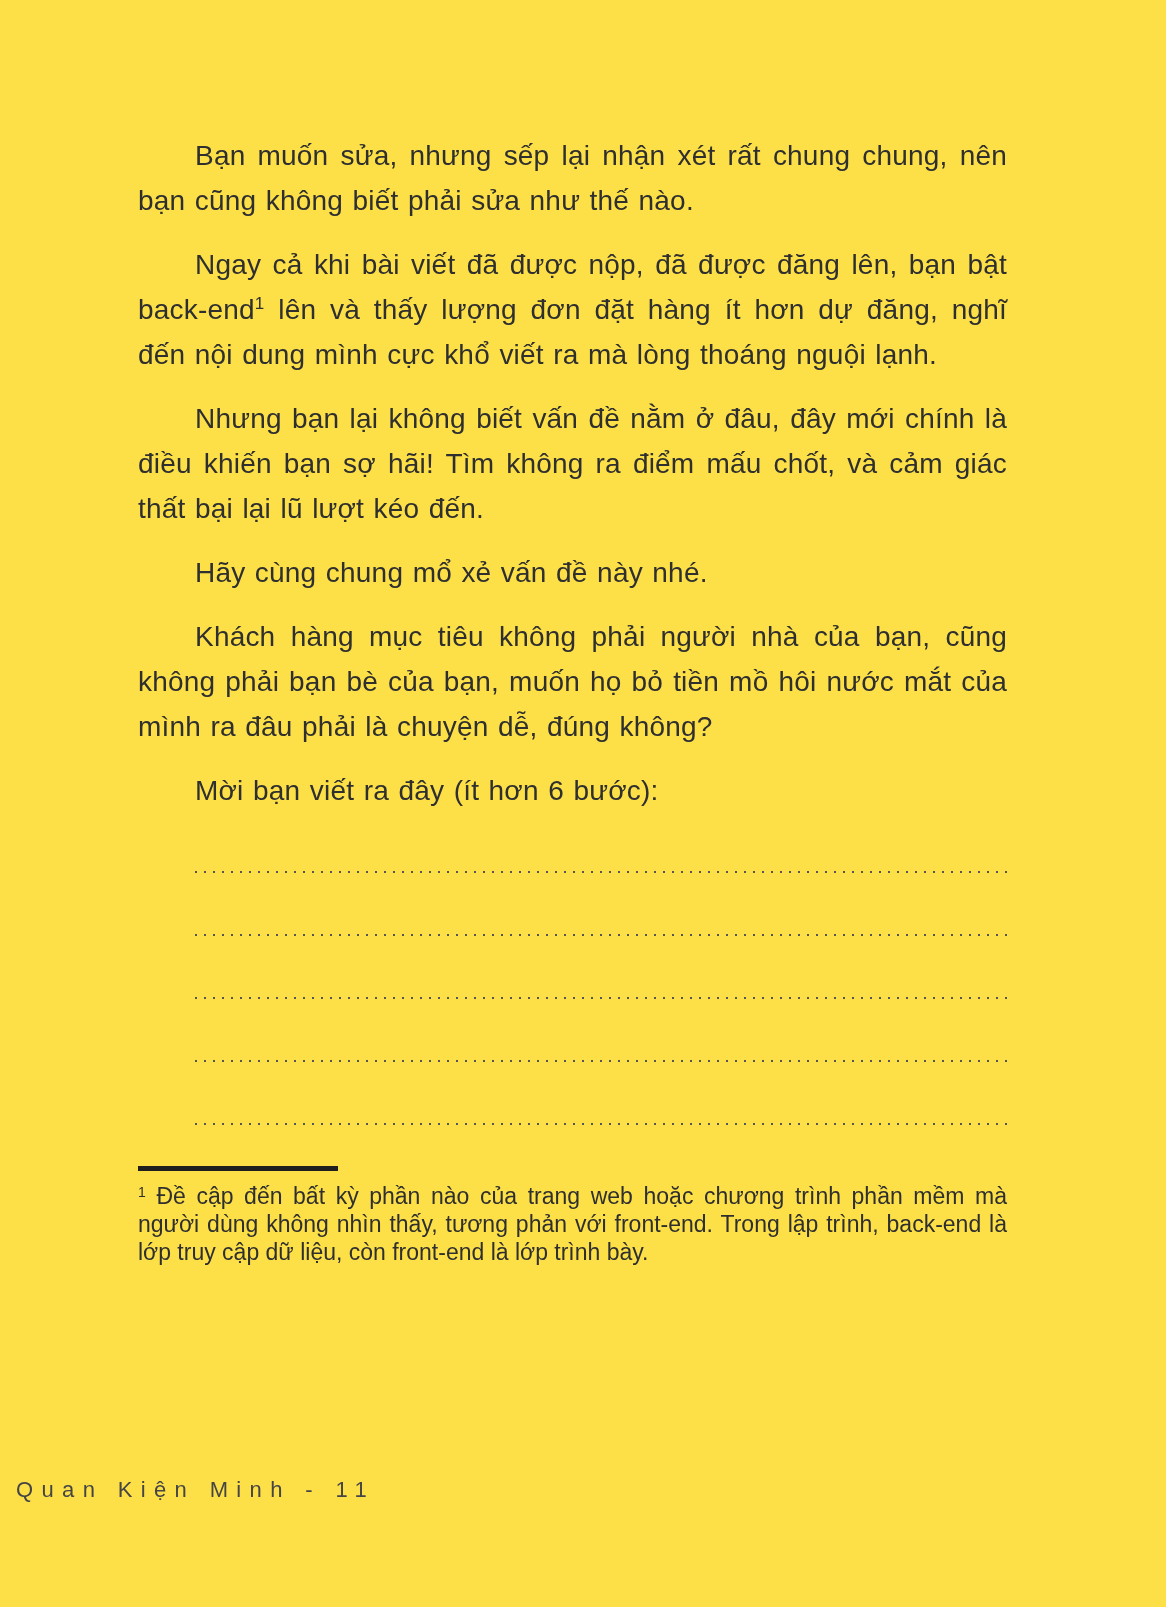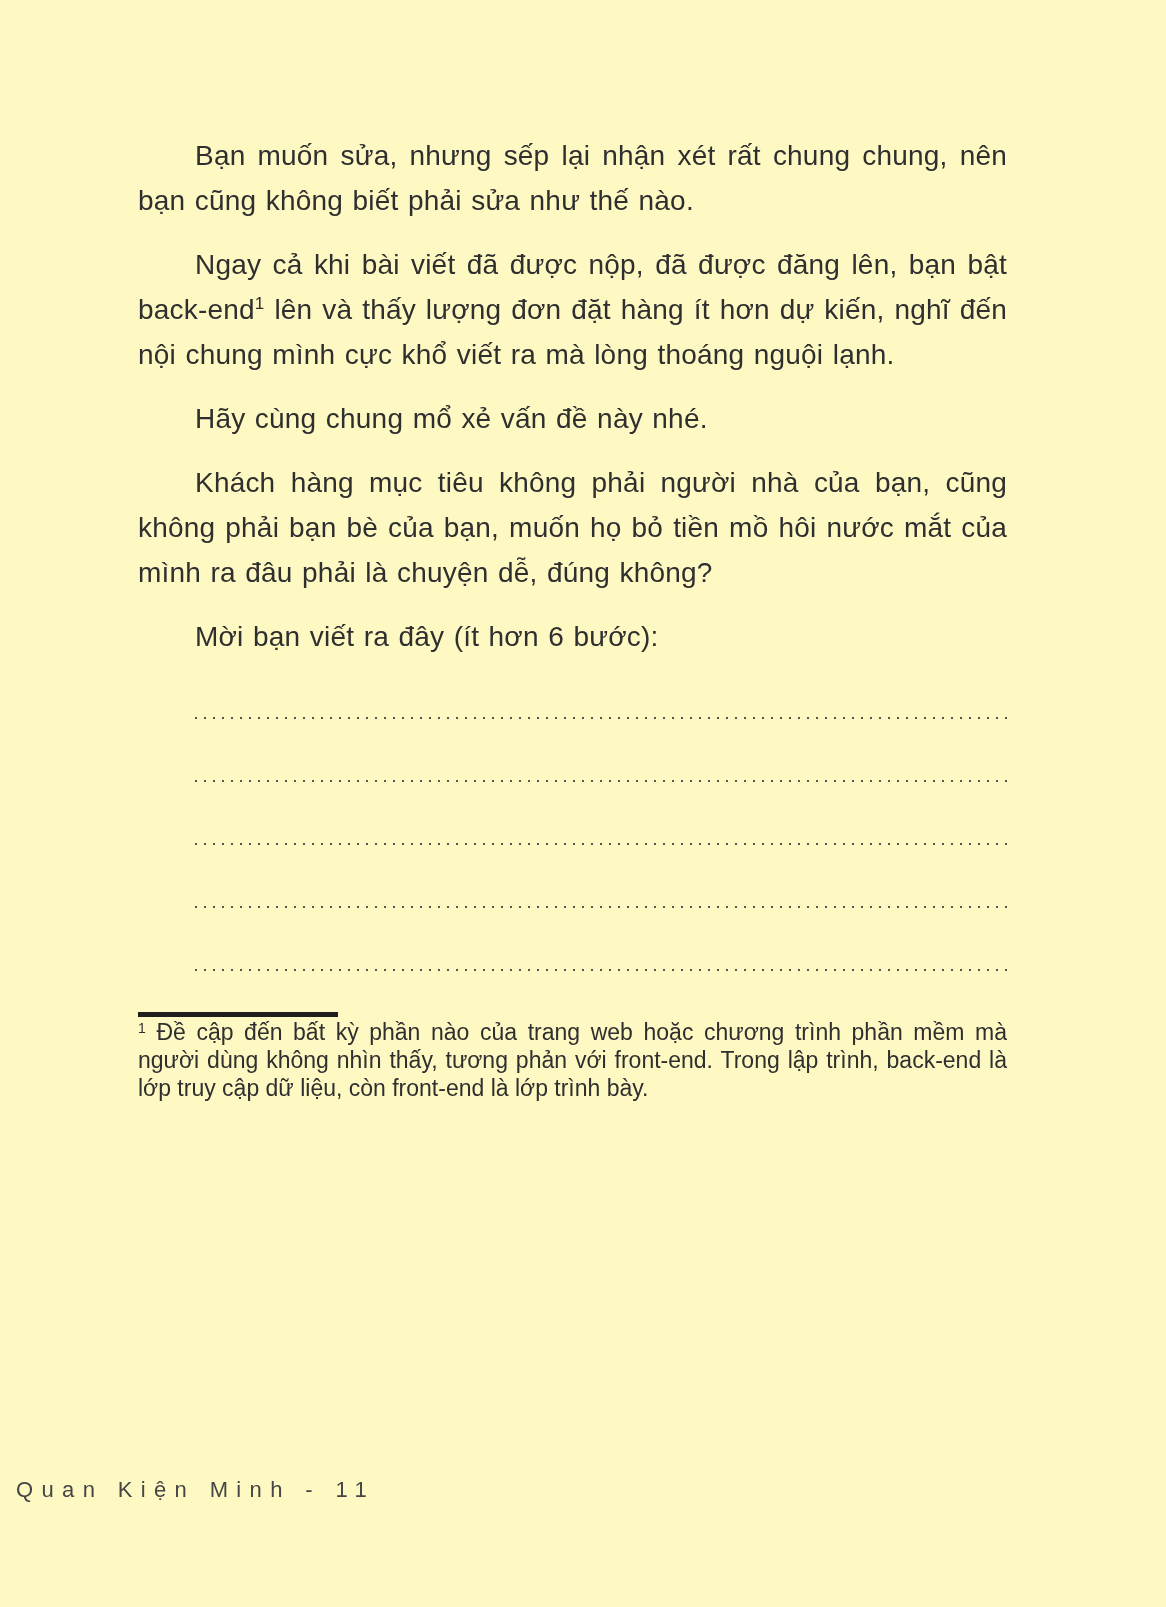--- a/index.html
+++ b/index.html
@@ -7,21 +7,21 @@
   body {
     width: 1166px;
     height: 1607px;
     position: relative;
     font-family: "Liberation Sans", sans-serif;
     color: #2f2f2f;
   }
   .page {
     position: absolute;
     inset: 0;
-    background: #fef9c3;
+    background: #fde047;
     overflow: hidden;
   }
   .content {
     position: absolute;
     left: 138px;
     top: 0;
     width: 869px;
     padding-top: 133px;
   }
   p.para {
@@ -50,21 +50,21 @@
     background-position: left bottom 4px;
     background-repeat: no-repeat;
   }
   .footnote-rule {
     margin-top: 37px;
     width: 200px;
     height: 5px;
     background: #1f1f1f;
   }
   p.footnote {
-    margin-top: 1px;
+    margin-top: 11px;
     font-size: 23px;
     line-height: 28px;
     text-align: justify;
     color: #2f2f2f;
   }
   p.footnote sup.fn-marker {
     font-size: 14px;
     line-height: 0;
     vertical-align: 7px;
   }
@@ -82,22 +82,23 @@
   }
 </style>
 </head>
 <body>
 
 <div class="page">
   <div class="content">
 
     <p class="para">Bạn muốn sửa, nhưng sếp lại nhận xét rất chung chung, nên bạn cũng không biết phải sửa như thế nào.</p>
 
-    <p class="para"><span>Ngay cả khi bài viết đã được nộp, đã được đăng lên, bạn bật back-end</span><sup class="fn-ref">1</sup><span> lên và thấy lượng đơn đặt hàng ít hơn dự kiến, nghĩ đến nội chung mình cực khổ viết ra mà lòng thoáng nguội lạnh.</span></p>
+    <p class="para"><span>Ngay cả khi bài viết đã được nộp, đã được đăng lên, bạn bật back-end</span><sup class="fn-ref">1</sup><span> lên và thấy lượng đơn đặt hàng ít hơn dự đăng, nghĩ đến nội dung mình cực khổ viết ra mà lòng thoáng nguội lạnh.</span></p>
 
+    <p class="para">Nhưng bạn lại không biết vấn đề nằm ở đâu, đây mới chính là điều khiến bạn sợ hãi! Tìm không ra điểm mấu chốt, và cảm giác thất bại lại lũ lượt kéo đến.</p>
 
     <p class="para">Hãy cùng chung mổ xẻ vấn đề này nhé.</p>
 
     <p class="para">Khách hàng mục tiêu không phải người nhà của bạn, cũng không phải bạn bè của bạn, muốn họ bỏ tiền mồ hôi nước mắt của mình ra đâu phải là chuyện dễ, đúng không?</p>
 
 
     <p class="para">Mời bạn viết ra đây (ít hơn 6 bước):</p>
 
     <div class="answer-lines">
       <div class="dotline"></div>

